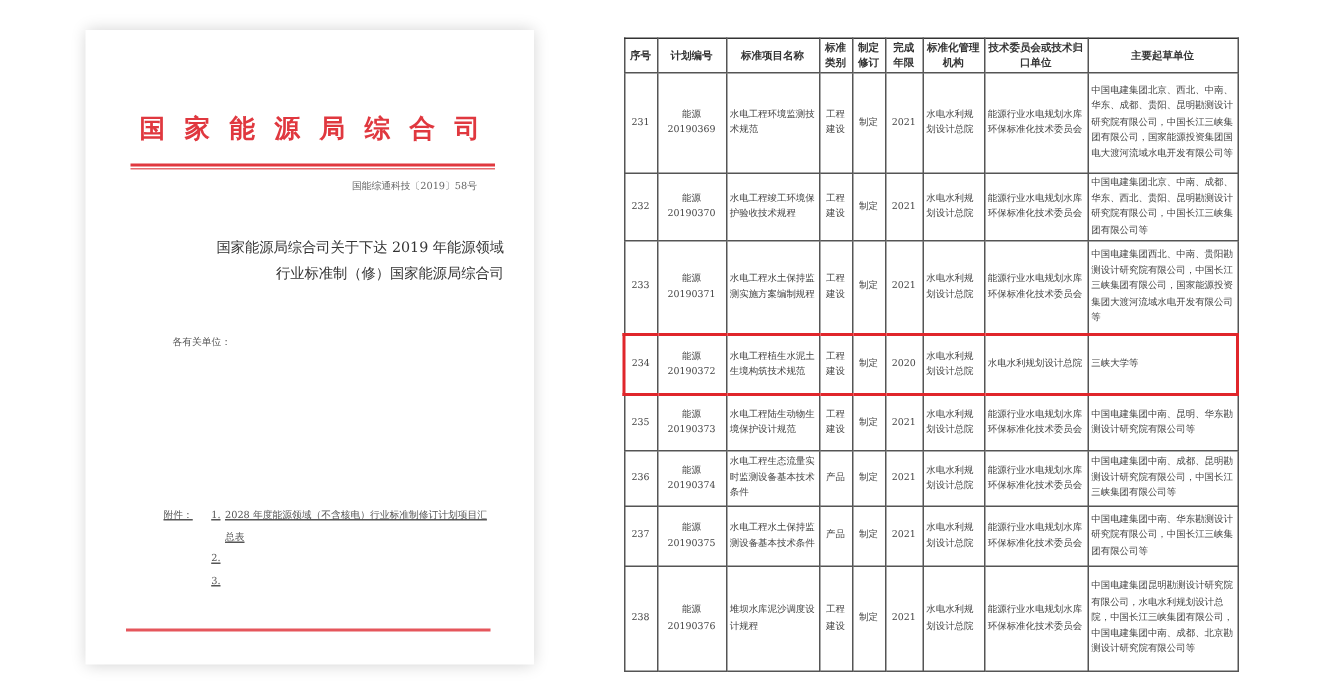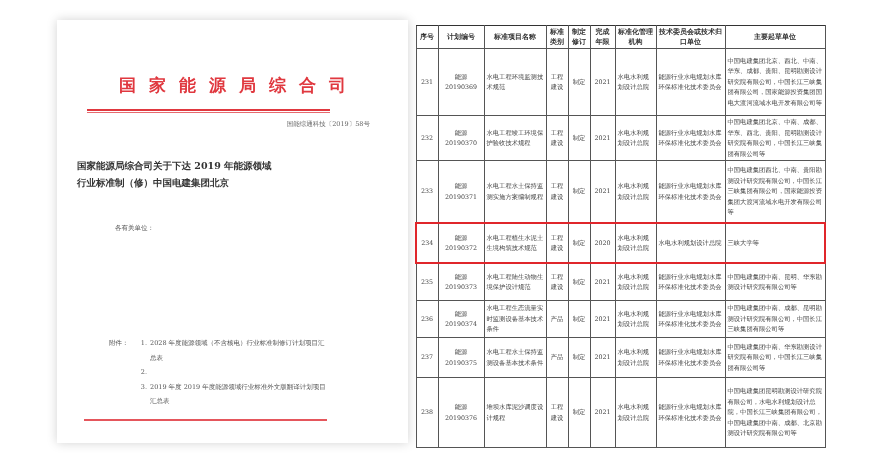--- a/index.html
+++ b/index.html
@@ -2,53 +2,53 @@
 <html><head>
   <meta charset="utf-8">
   <style>
     html, body { margin: 0; padding: 0; }
     body {
       width: 880px; height: 464px; background: #ffffff; position: relative; overflow: hidden;
       font-family: "DejaVu Serif", "Liberation Serif", serif; color: #333;
     }
     
     .page {
-      position: absolute; left: 57px; top: 20px; width: 351px; height: 423px;
+      position: absolute; left: 57px; top: 20px; width: 299px; height: 423px;
       background: #fff; box-shadow: 0 0 10px rgba(0,0,0,0.18);
     }
     .org-title {
       position: absolute; left: 0; right: 0; top: 54px; text-align: center;
       color: #e0383f; font-size: 17px; letter-spacing: 13px; font-weight: bold;
       padding-left: 13px;
     }
     .red-line-top {
       position: absolute; left: 30px; width: 243px; top: 89px; height: 2px; background: #e0383f;
     }
     .red-line-top2 {
       position: absolute; left: 30px; width: 243px; top: 92px; height: 1px; background: #e66a6f;
     }
     .doc-number {
       position: absolute; right: 38px; top: 100px; font-size: 6.5px; color: #666;
     }
     .notice-title {
-      position: absolute; left: 20px; right: 20px; top: 137px; text-align: left;
-      font-size: 9.5px; font-weight: bold; line-height: 17px; color: #333;
+      position: absolute; left: 20px; right: 20px; top: 137px; text-align: right;
+      font-size: 9.5px; font-weight: normal; line-height: 17px; color: #333;
     }
     .salutation {
       position: absolute; left: 38px; top: 204px; font-size: 6.5px; color: #555; margin-left: 20px;
     }
     .body-text {
       position: absolute; left: 38px; width: 228px; top: 216px; font-size: 6.5px;
       line-height: 15px; color: #555; text-indent: 16px; text-align: justify;
     }
     .attach {
       position: absolute; left: 52px; width: 220px; top: 316px; font-size: 6.5px;
       line-height: 14.5px; color: #555;
     }
-    .attach .row { display: flex; }
+    .attach .row { display: flex; text-decoration: underline; }
     .attach .lbl { width: 26px; flex: none; }
     .attach .num { width: 12px; flex: none; text-align: right; padding-right: 3px; }
     .attach .txt { flex: 1; }
     .red-line-bottom {
       position: absolute; left: 27px; width: 243px; top: 399px; height: 2px; background: #e0383f; opacity: 0.85;
     }
 
     
     .tbl {
       position: absolute; left: 415px; top: 25px; border-collapse: collapse;
@@ -77,37 +77,36 @@
 </head>
 <body>
 
 <div class="page">
   <div class="org-title">国家能源局综合司</div>
   <div class="red-line-top"></div>
   <div class="red-line-top2"></div>
   <div class="doc-number">国能综通科技〔2019〕58号</div>
   <div class="notice-title">
     <div>国家能源局综合司关于下达 2019 年能源领域</div>
-    <div>行业标准制（修）中国电建集团北京</div>
+    <div>行业标准制（修）国家能源局综合司</div>
   </div>
   <div class="salutation">各有关单位：</div>
   <div class="attach">
     <div class="row">
       <span class="lbl">附件：</span>
       <span class="num">1.</span>
       <span class="txt">2028 年度能源领域（不含核电）行业标准制修订计划项目汇总表</span>
     </div>
     <div class="row">
       <span class="lbl"></span>
       <span class="num">2.</span>
     </div>
     <div class="row">
       <span class="lbl"></span>
       <span class="num">3.</span>
-      <span class="txt">2019 年度 2019 年度能源领域行业标准外文版翻译计划项目汇总表</span>
     </div>
   </div>
   <div class="red-line-bottom"></div>
 </div>
 
 <table class="tbl">
   <colgroup>
     <col style="width:22px">
       <col style="width:46px">
       <col style="width:62px">

